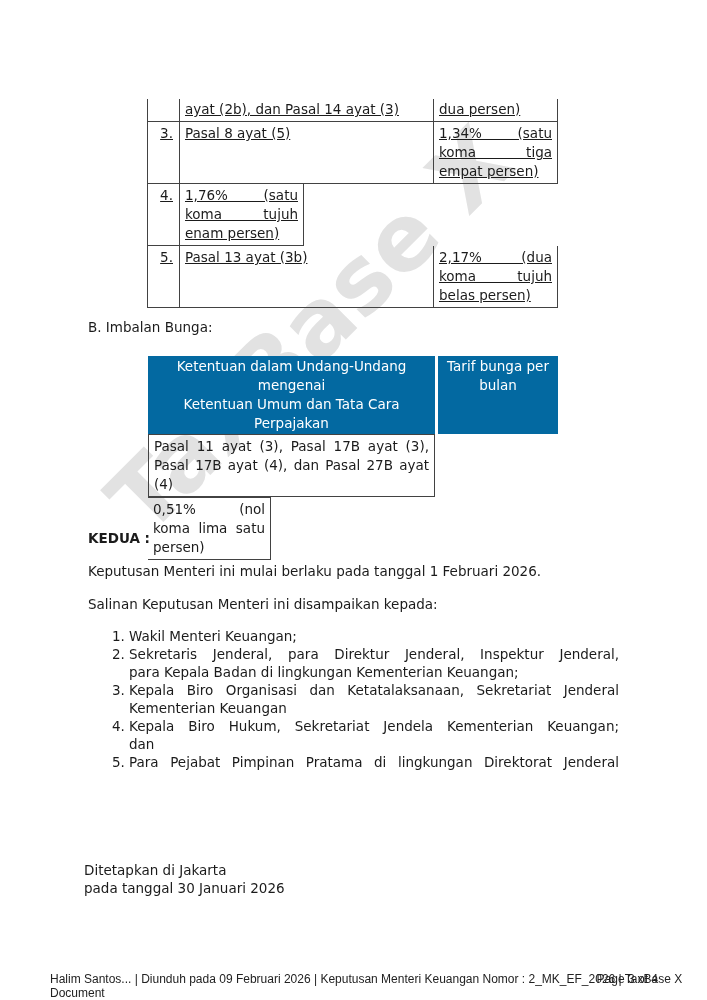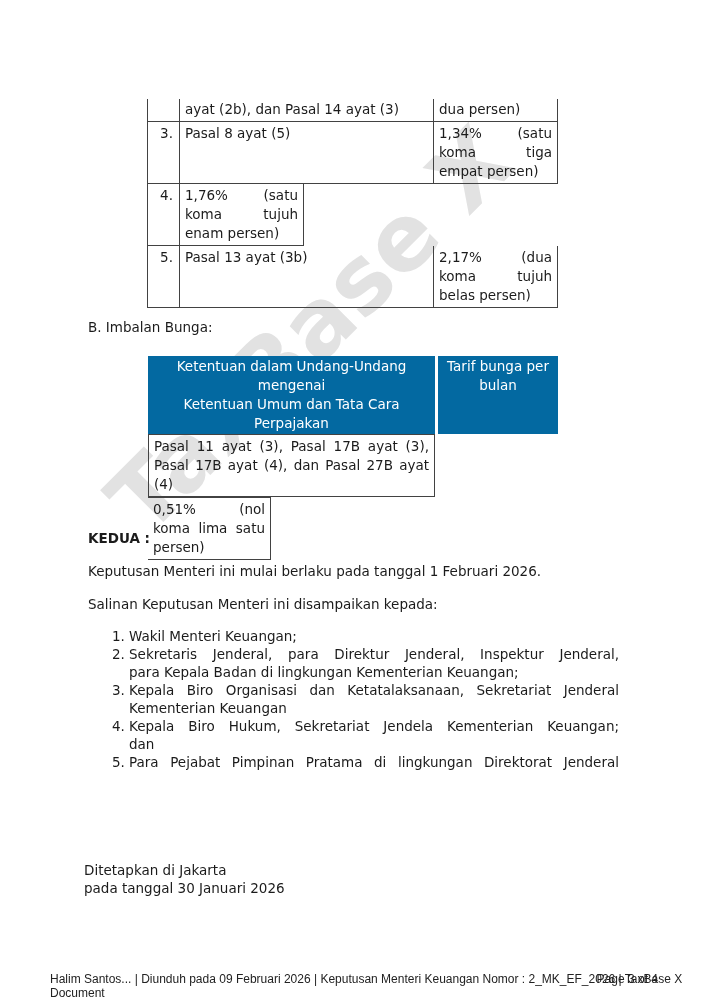--- a/index.html
+++ b/index.html
@@ -16,21 +16,21 @@
   }
   .watermark span{
     font-size:92px; font-weight:bold; color:#e2e2e2; white-space:nowrap;
   }
   .layer{position:absolute; z-index:1;}
   
   .jl{display:block; text-align:justify; text-align-last:justify;}
   .ll{display:block; text-align:left;}
   
   .t1{left:147px; top:99px; width:411px;}
-  .t1 .tr{display:flex; align-items:stretch;}
+  .t1 .tr{display:flex; align-items:stretch;text-decoration:underline;}
   .td{
     box-sizing:border-box; border-right:1px solid #424242; border-bottom:1px solid #424242;
     padding:2px 5px; line-height:19px; vertical-align:top;
   }
   .td.first{border-left:1px solid #424242;}
   .c-num{width:33px; text-align:right; padding-right:6px;}
   .t1 .c-desc{width:254px;}
   .t1 .c-tarif{width:124px;}
   .r0 .td{padding-top:1px;}
   

